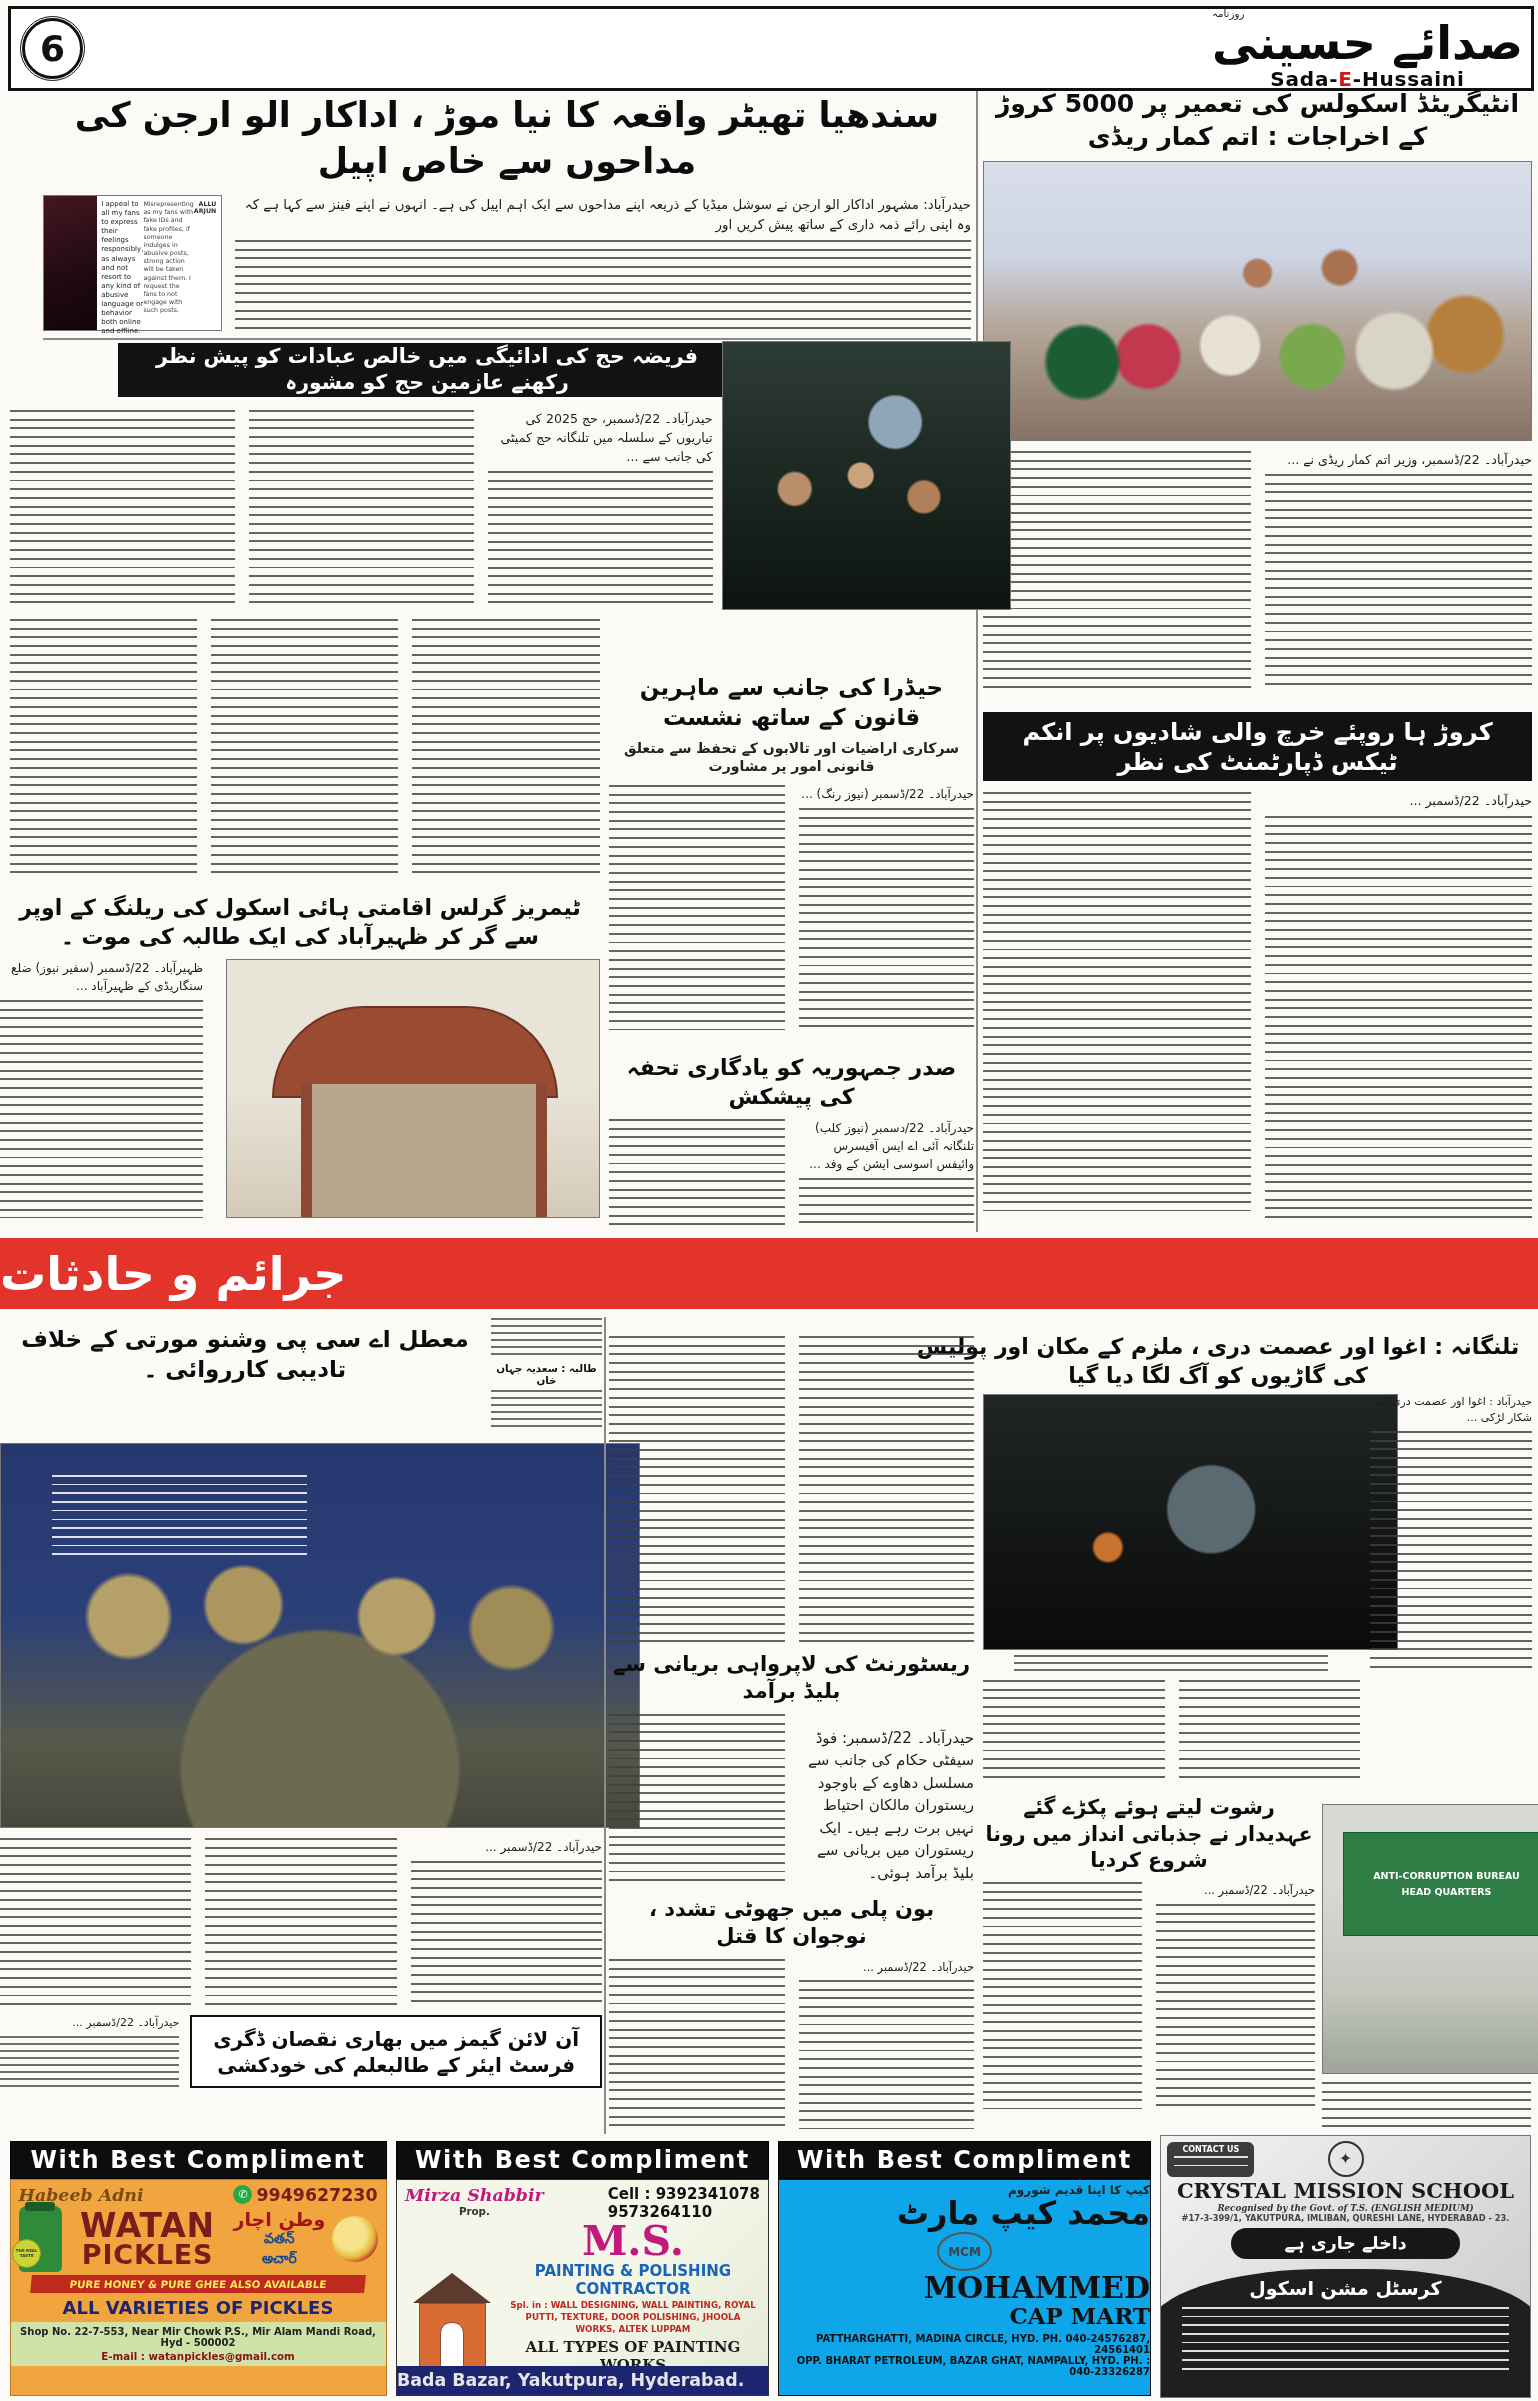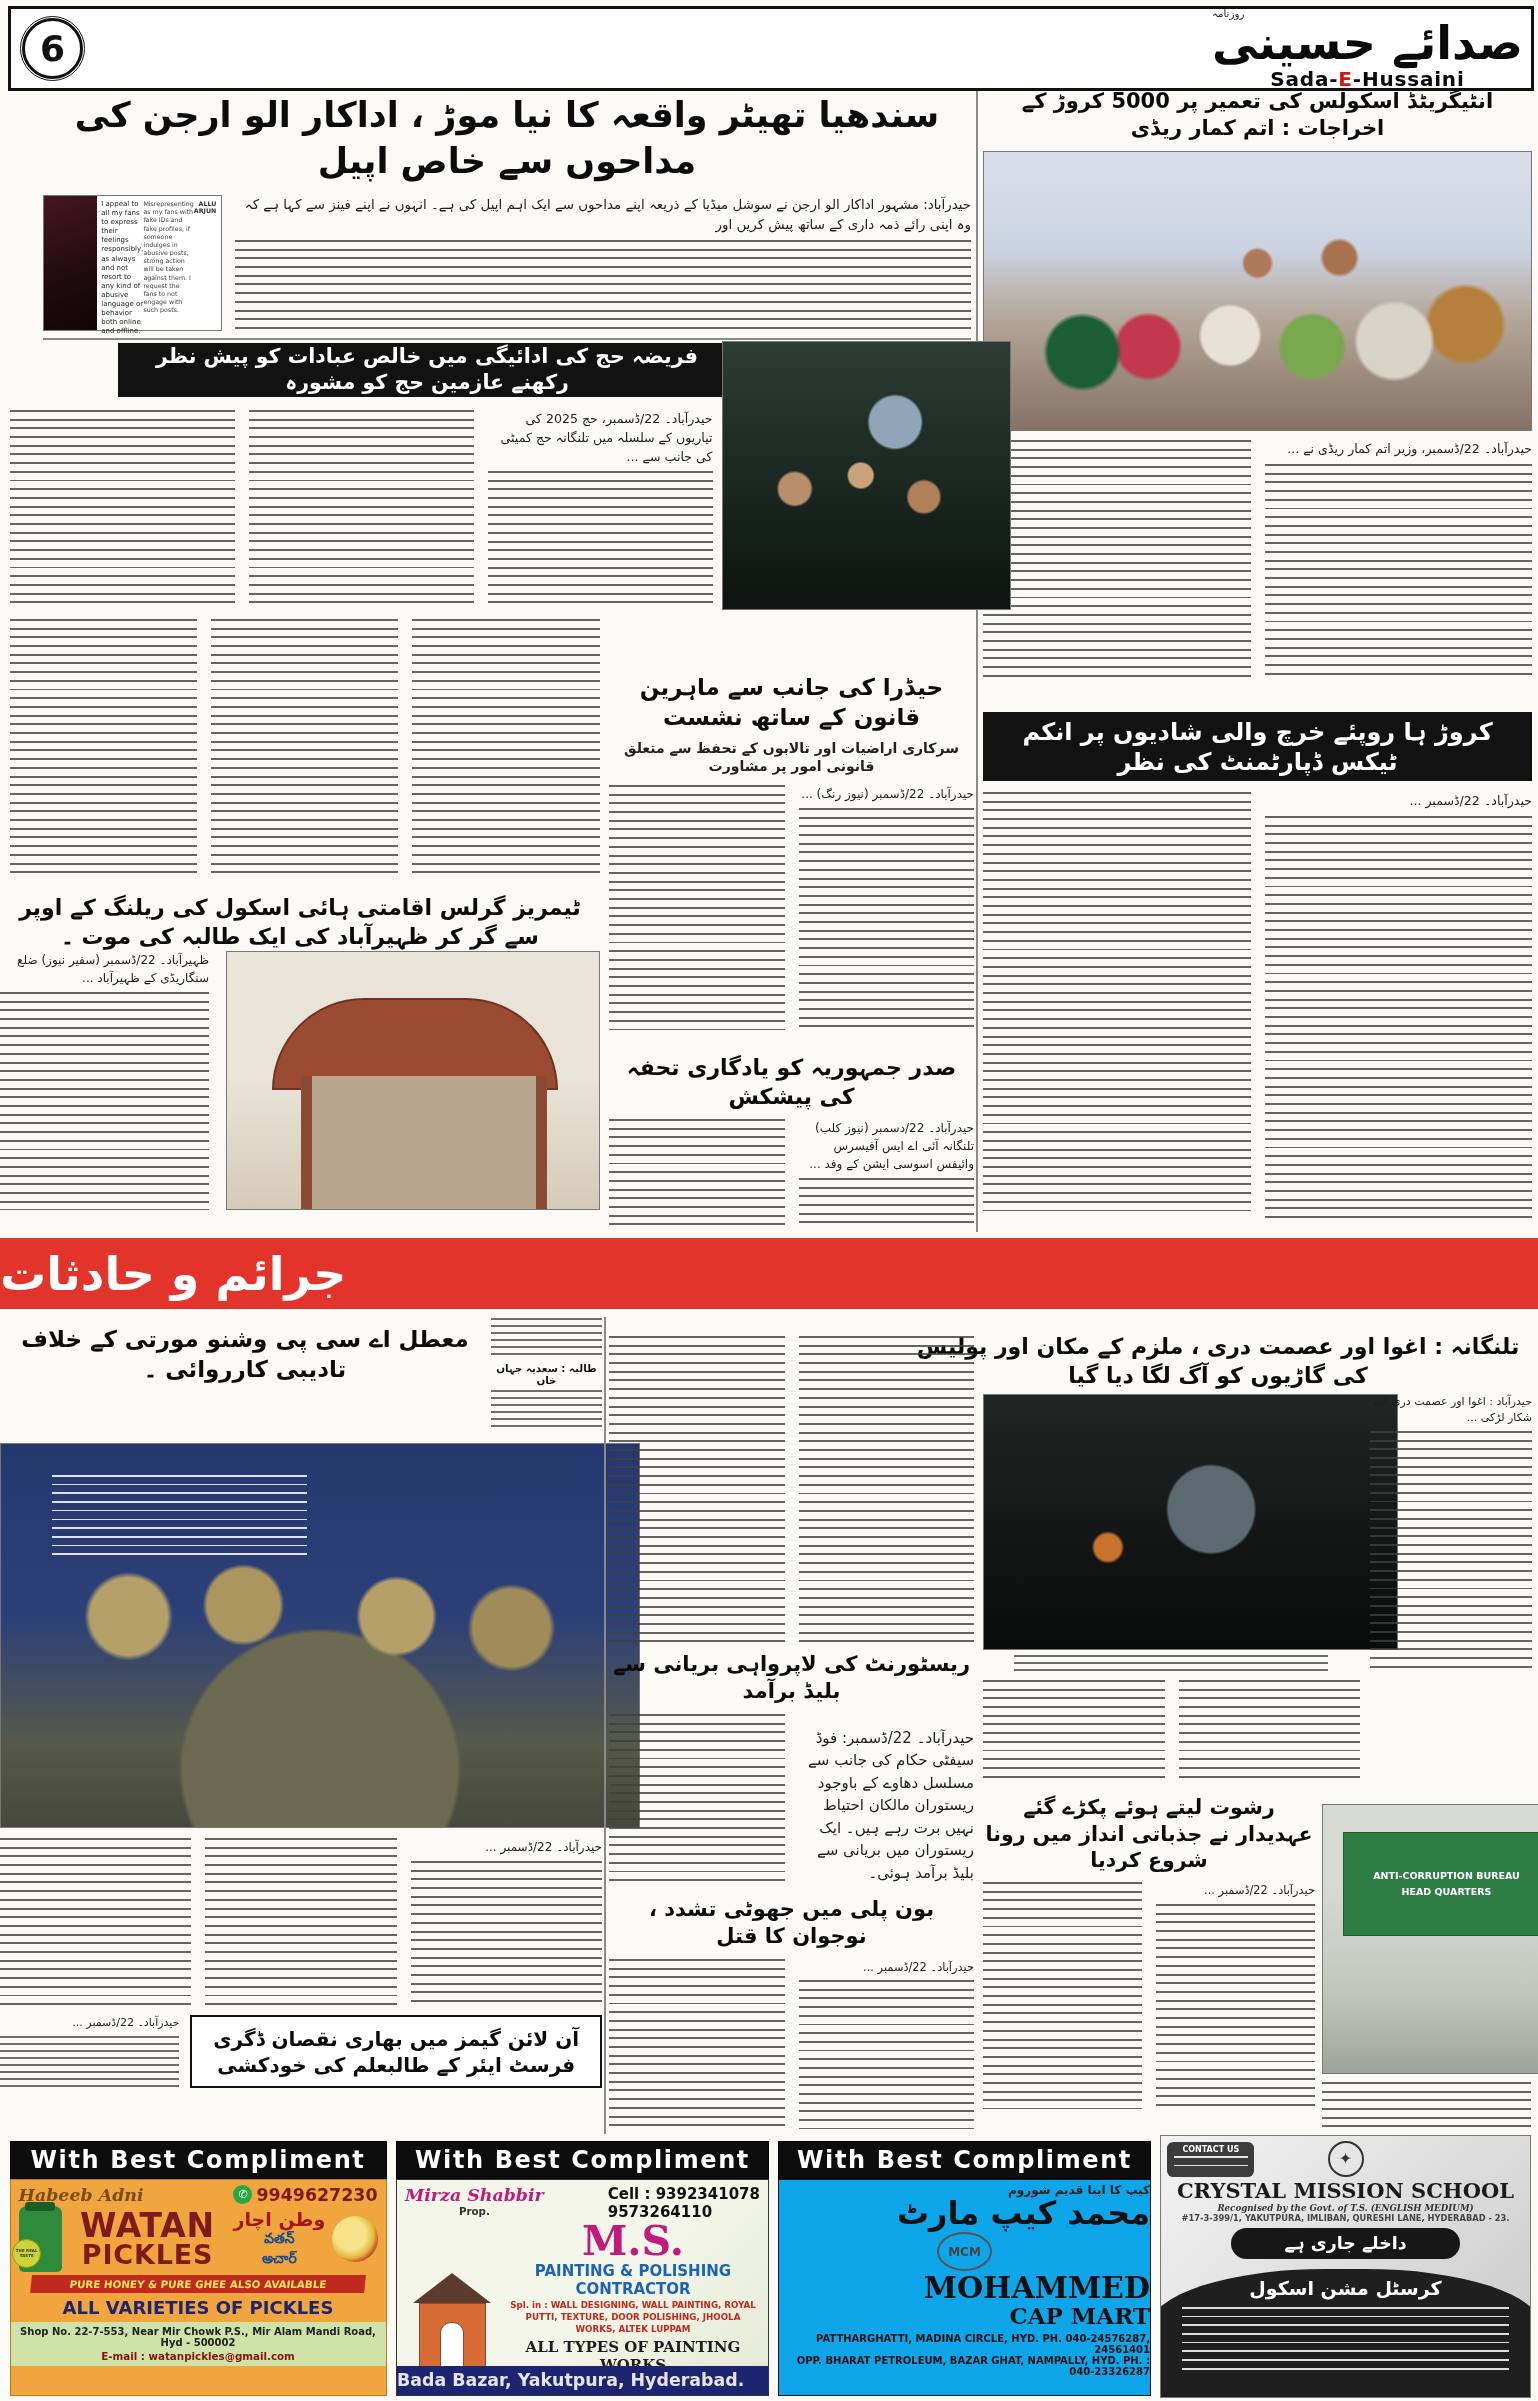--- a/index.html
+++ b/index.html
@@ -109,21 +109,21 @@
           <div style="font-size:6.3px;line-height:1.3;color:#444;">Misrepresenting as my fans with fake IDs and fake profiles, if someone indulges in abusive posts, strong action will be taken against them. I request the fans to not engage with such posts.</div>
           <div style="font-size:6.3px;font-weight:bold;color:#333;text-align:right;">ALLU ARJUN</div>
         </div>
       </div>
     </div>
   </div>
   <div class="abs rule" style="left:43px;top:338px;width:928px;height:1.6px;"></div>
   <div class="abs rule" style="left:976px;top:91px;width:1.6px;height:1141px;"></div>
 
   <div class="abs" style="left:983px;top:88px;width:549px;height:620px;">
-    <div class="headline" style="font-size:21px;">انٹیگریٹڈ اسکولس کی تعمیر پر 5000 کروڑ کے اخراجات : اتم کمار ریڈی</div>
+    <div class="headline" style="font-size:25px;">انٹیگریٹڈ اسکولس کی تعمیر پر 5000 کروڑ کے اخراجات : اتم کمار ریڈی</div>
     <div class="photo photo-event" style="margin-top:8px;height:278px;"></div>
     <div class="cols" style="height:237px;margin-top:9.5px;">
       <div class="col">
         <p class="lead" style="font-size:12.6px;line-height:1.5;">حیدرآباد۔ 22/ڈسمبر، وزیر اتم کمار ریڈی نے ...</p>
         <div class="gk"></div>
       </div>
       <div class="col">
           <div class="gk"></div>
         </div>
     </div>
@@ -196,21 +196,21 @@
         <div class="gk"></div>
       </div>
       <div class="col">
           <div class="gk"></div>
         </div>
     </div>
   </div>
 
   <div class="abs" style="left:0px;top:894px;width:600px;height:338px;">
     <div class="headline" style="font-size:22px;">ٹیمریز گرلس اقامتی ہائی اسکول کی ریلنگ کے اوپر سے گر کر ظہیرآباد کی ایک طالبہ کی موت ۔</div>
-    <div style="display:flex;direction:rtl;gap:17px;margin-top:0;height:259px;">
+    <div style="display:flex;direction:rtl;gap:23px;margin-top:8px;height:259px;">
       <div class="photo photo-gate" style="width:336px;position:relative;">
         <div class="gate-arch"></div>
         <div class="gate-body"></div>
       </div>
       <div class="col" style="flex:1;">
         <p class="lead" style="font-size:12px;line-height:1.5;">ظہیرآباد۔ 22/ڈسمبر (سفیر نیوز) ضلع سنگاریڈی کے ظہیرآباد ...</p>
         <div class="gk"></div>
       </div>
     </div>
   </div>

